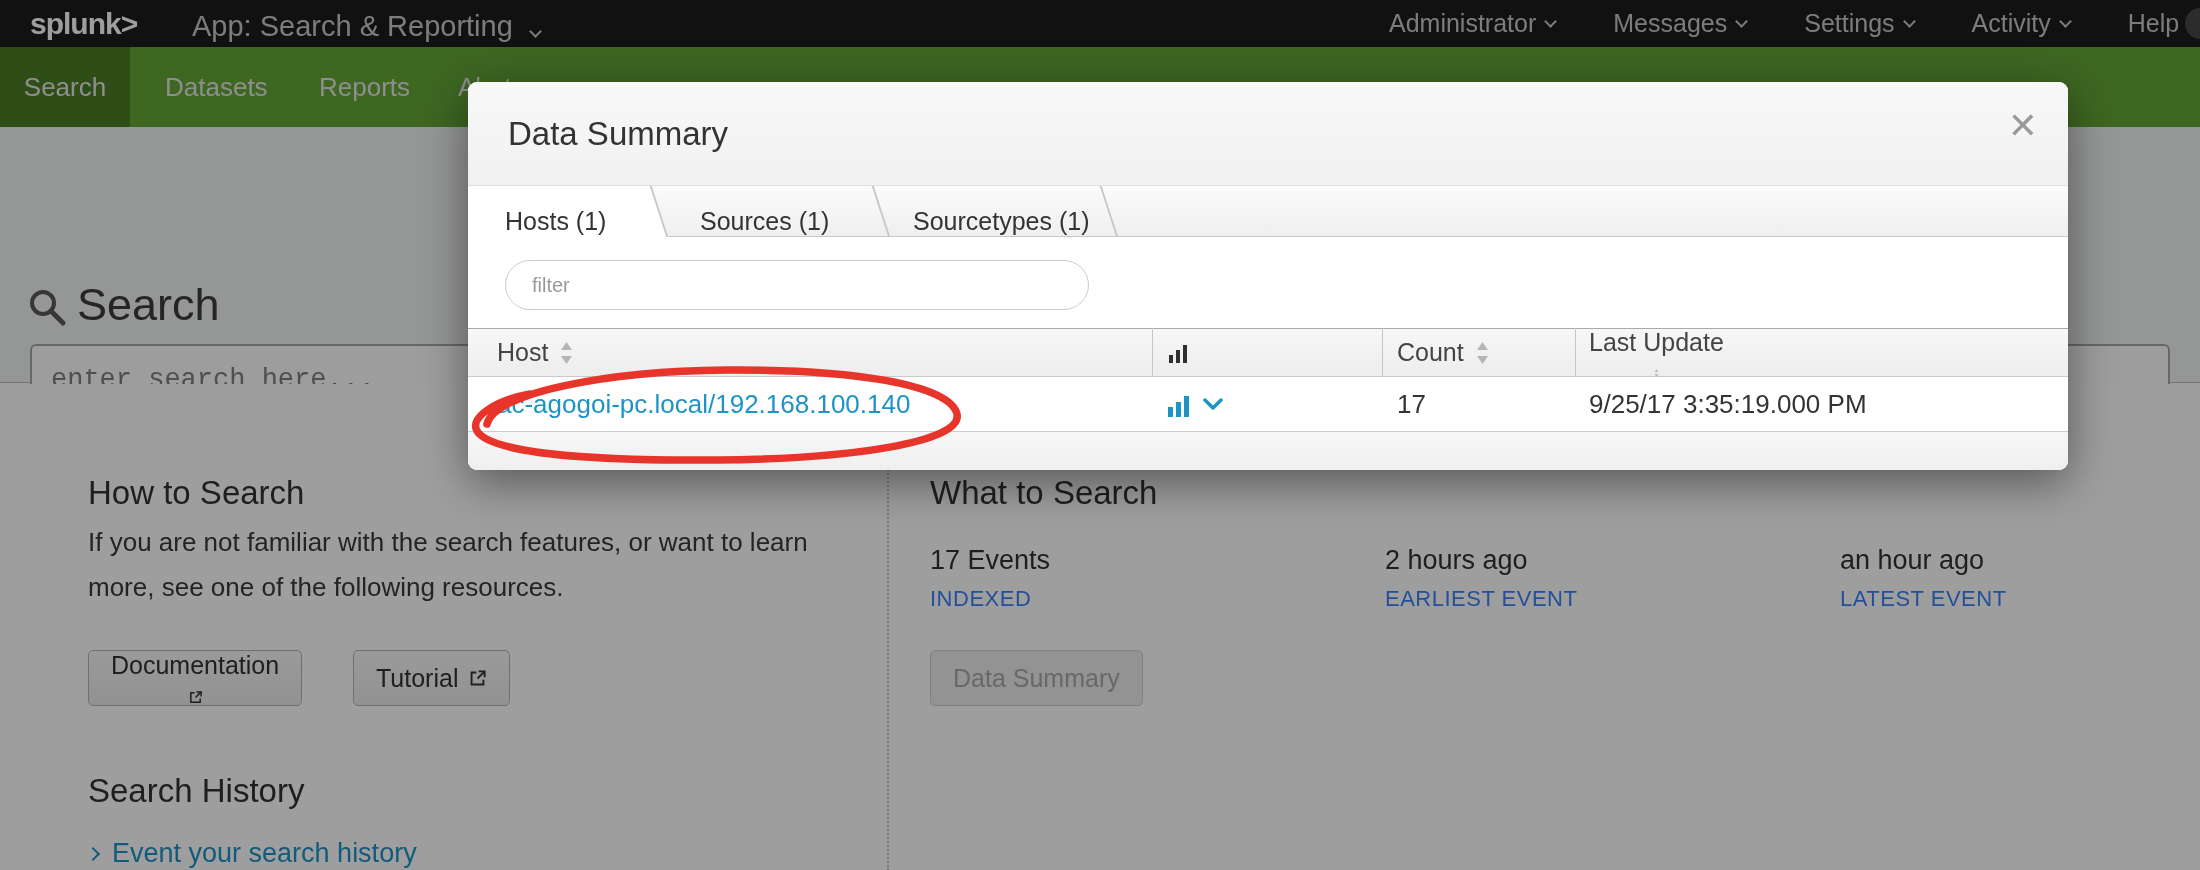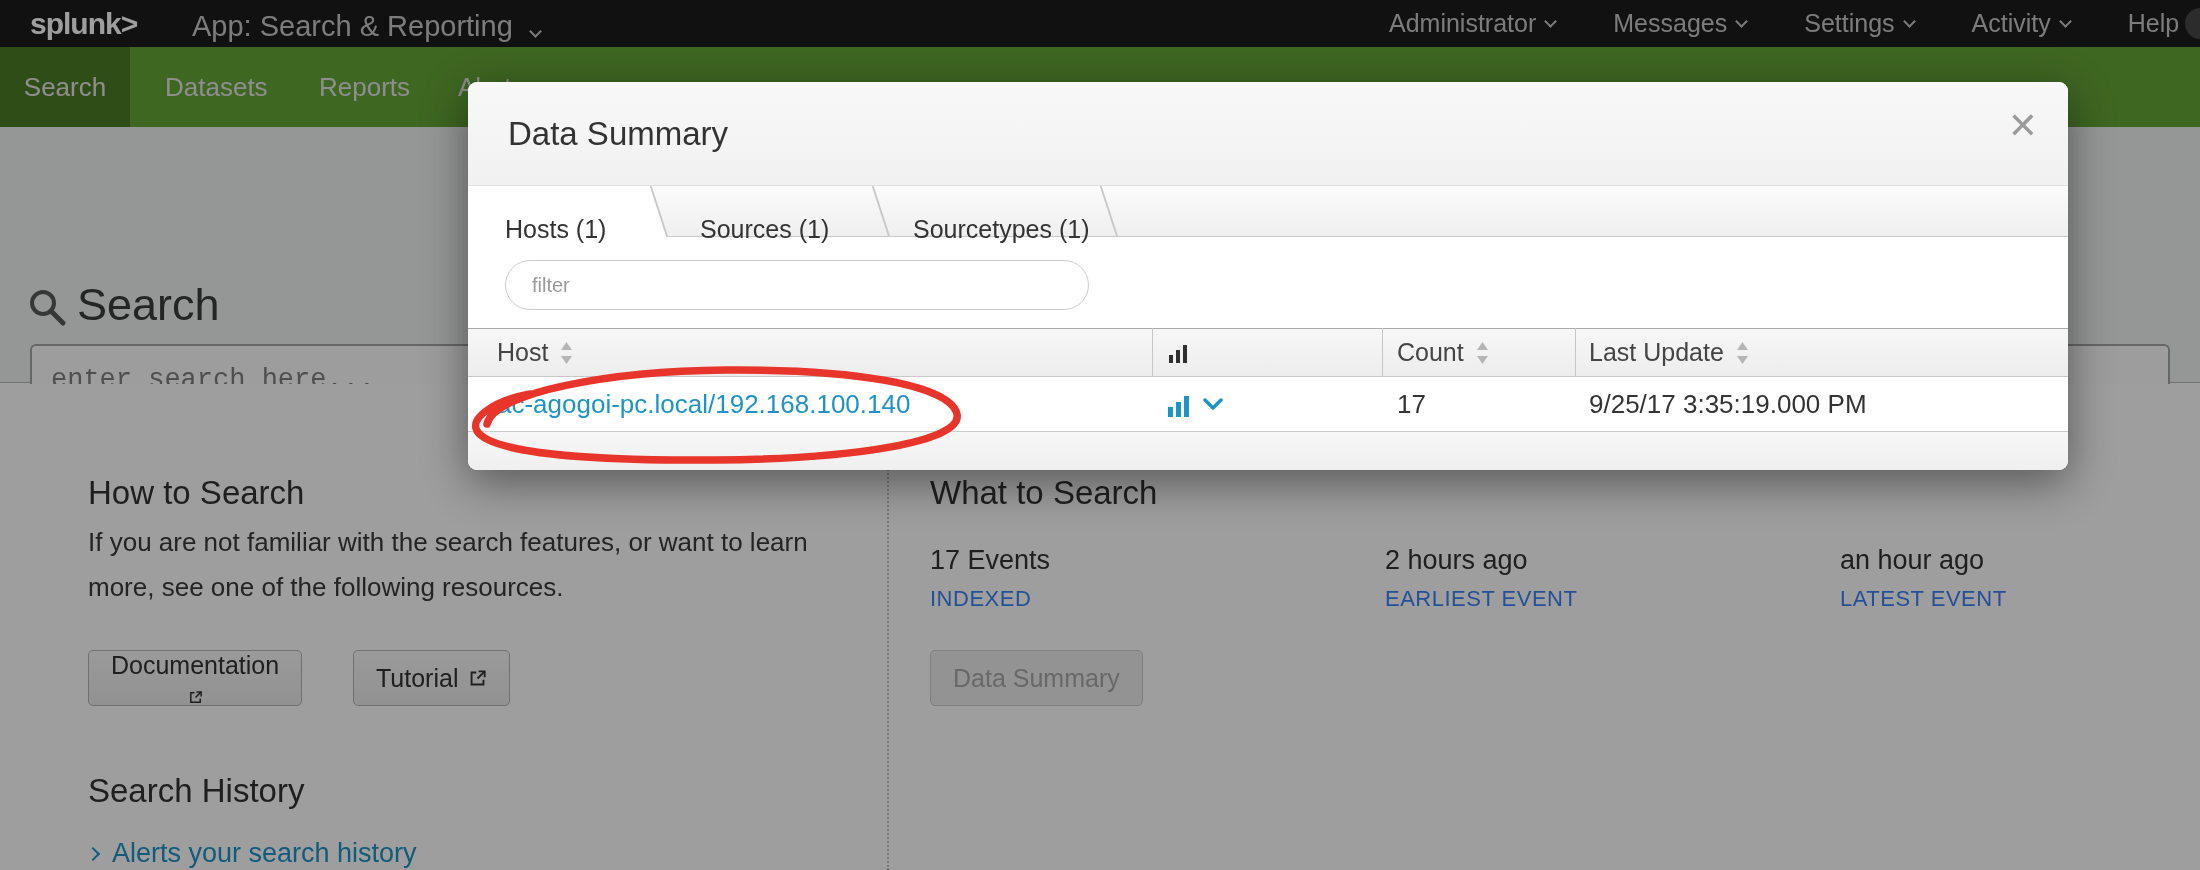--- a/index.html
+++ b/index.html
@@ -61,21 +61,21 @@
   }
   .m-header{
     position:absolute; left:0; top:0; width:100%; height:104px;
     background:linear-gradient(#f8f8f8,#f1f1f1); border-radius:9px 9px 0 0; border-bottom:1px solid #e0e0e0;
   }
   .m-title{ position:absolute; left:40px; top:0; line-height:104px; font-size:33px; color:#333; }
   .m-close{ position:absolute; right:30px; top:26px; font-size:36px; color:#9a9a9a; cursor:pointer; line-height:1; }
   .m-tabs{ position:absolute; left:0; top:104px; width:100%; height:51px; background:linear-gradient(#fbfbfb,#efefef); border-bottom:1px solid #c9c9c9; }
   .tabline{ position:absolute; top:0; height:51px; width:2px; background:#c8c8c8; transform:skewX(18deg); }
   .tab-active-bg{ position:absolute; left:0; top:0; width:210px; height:52px; background:#fff; clip-path:polygon(0 0,182px 0,201px 52px,0 52px); }
-  .tab-label{ position:absolute; top:18px; height:51px; line-height:51px; font-size:25px; color:#333; cursor:pointer; }
+  .tab-label{ position:absolute; top:10px; height:51px; line-height:51px; font-size:25px; color:#333; cursor:pointer; }
   .m-filter{
     position:absolute; left:37px; top:178px; width:584px; height:50px;
     border:1.5px solid #ccc; border-radius:25px; font-size:20px; color:#555; padding-left:26px; background:#fff;
   }
   .m-filter::placeholder{ color:#999; opacity:1; }
   .t-head{
     position:absolute; left:0; top:246px; width:100%; height:49px;
     background:linear-gradient(#f7f7f7,#ededed); border-top:1px solid #a9a9a9; border-bottom:1px solid #c9c9c9;
   }
   .t-vline{ position:absolute; top:246px; height:49px; border-left:1px solid #c6c6c6; }
@@ -178,21 +178,21 @@
   <div class="stat-label" style="left:1385px;top:586px;">EARLIEST EVENT</div>
   <div class="stat-value" style="left:1840px;top:545px;">an hour ago</div>
   <div class="stat-label" style="left:1840px;top:586px;">LATEST EVENT</div>
   <div class="btn btn-disabled" style="left:930px;top:650px;">
     <span>Data Summary</span>
   </div>
 
   <div class="sec-title" style="left:88px;top:772px;">Search History</div>
   <div class="expand-link">
     <span class="chev-right"></span>
-    <span>Alerts your search history</span>
+    <span>Event your search history</span>
   </div>
 
   <div class="overlay"></div>
 
   <div class="modal">
     <div class="m-header">
       <div class="m-title">Data Summary</div>
       <div class="m-close">✕</div>
     </div>
 
@@ -227,21 +227,21 @@
         <rect x="15" y="3" width="4" height="18" fill="#2f2f2f"></rect>
       </svg>
     </div>
     <div class="th" style="left:929px;">
       <span>Count</span>
       <svg width="13" height="24" viewBox="0 0 13 24">
         <polygon points="6.5,1 12,9 1,9" fill="#b5b5b5"></polygon>
         <polygon points="1,15 12,15 6.5,23" fill="#b5b5b5"></polygon>
       </svg>
     </div>
-    <div class="th" style="left:1121px;">
+    <div class="th" style="left:1121px;flex-direction:column;">
       <span>Last Update</span>
       <svg width="13" height="24" viewBox="0 0 13 24">
         <polygon points="6.5,1 12,9 1,9" fill="#b5b5b5"></polygon>
         <polygon points="1,15 12,15 6.5,23" fill="#b5b5b5"></polygon>
       </svg>
     </div>
 
     <div class="t-row"></div>
     <div class="td" style="left:29px;">
       <a class="host-link" href="#">ac-agogoi-pc.local/192.168.100.140</a>

